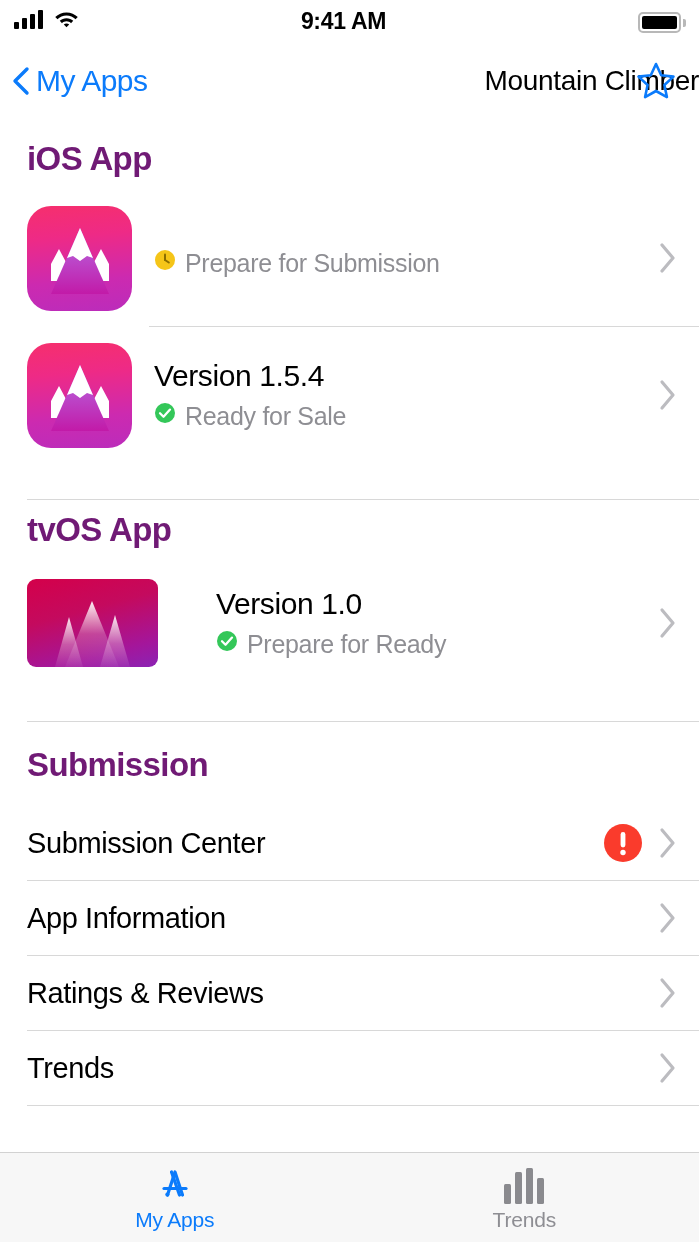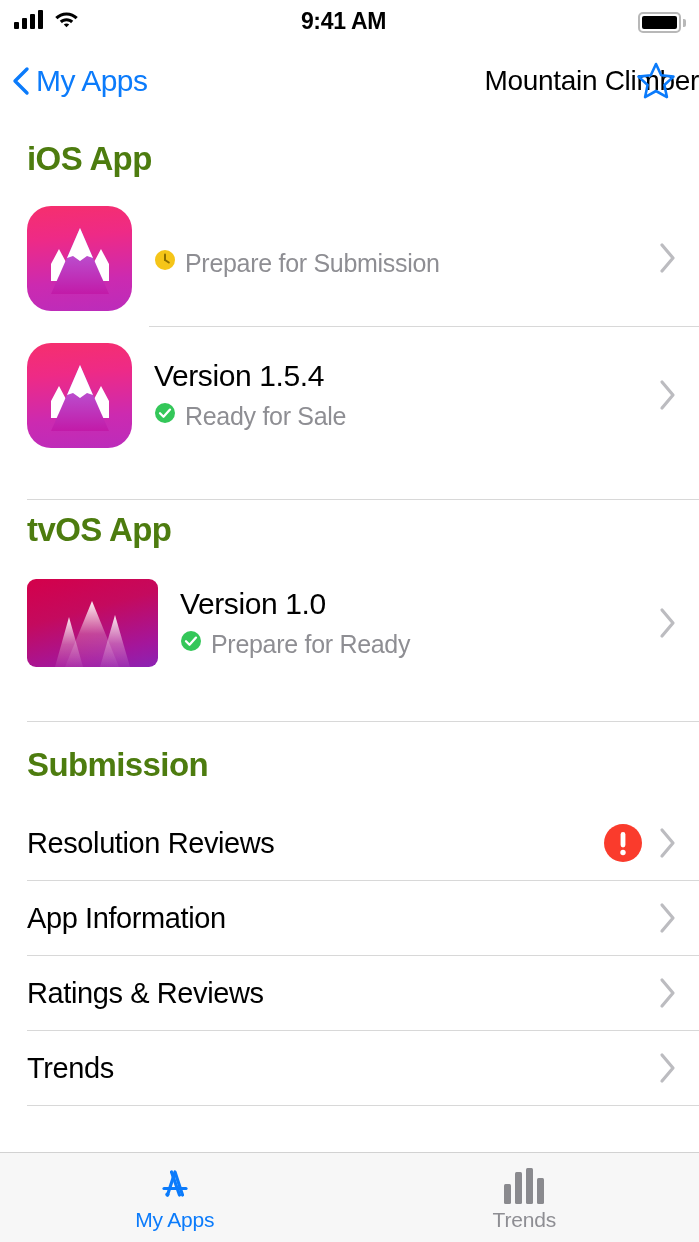--- a/index.html
+++ b/index.html
@@ -45,21 +45,21 @@
   .nav-title {
     position:absolute; left:12px; right:0; text-align:right;
     font-size:28px; font-weight:normal; color:#000; letter-spacing:-0.3px;
   }
   .nav-star { position:absolute; right:22px; width:42px; height:42px; cursor:pointer; }
 
   
   .content { flex:1 1 auto; overflow:hidden; position:relative; }
 
   .section-title {
-    font-size:33px; font-weight:bold; color:#4d7c0f;
+    font-size:33px; font-weight:bold; color:#701a75;
     letter-spacing:-0.6px; padding:0 0 0 27px;
   }
 
   
   .version-row {
     display:flex; align-items:center; position:relative;
     padding:0 22px 0 27px; cursor:pointer;
   }
   .app-icon-ios {
     width:105px; height:105px; border-radius:24px; flex:0 0 105px;
@@ -229,21 +229,21 @@
           </svg>
         </span>
       </div>
     </div>
 
     <div class="section-divider" style="margin-top:48px;"></div>
 
     <div>
       <div class="section-title" style="margin-top:11px;">tvOS App</div>
 
-      <div class="version-row" style="margin-top:24px; height:100px;">
+      <div class="version-row" style="margin-top:24px; height:100px;gap:36px;">
         <div class="app-icon-tv">
           <svg viewBox="0 0 131 88" width="131" height="88">
             <defs>
               <linearGradient id="tvpk1" x1="0" y1="0" x2="0" y2="1">
                 <stop offset="0%" stop-color="#ffffff" stop-opacity="0.92"></stop>
                 <stop offset="55%" stop-color="#ffffff" stop-opacity="0.30"></stop>
                 <stop offset="100%" stop-color="#ffffff" stop-opacity="0.06"></stop>
               </linearGradient>
               <linearGradient id="tvpk2" x1="0" y1="0" x2="0" y2="1">
                 <stop offset="0%" stop-color="#ffffff" stop-opacity="0.95"></stop>
@@ -275,21 +275,21 @@
         </span>
       </div>
     </div>
 
     <div class="section-divider" style="margin-top:48px;"></div>
 
     <div>
       <div class="section-title" style="margin-top:24px;">Submission</div>
 
       <div class="info-row" style="margin-top:22px;">
-        <span class="info-label">Resolution Reviews</span>
+        <span class="info-label">Submission Center</span>
         <span class="alert-badge">
           <svg viewBox="0 0 40 40" width="40" height="40">
             <circle cx="20" cy="20" r="19" fill="#fa3b2c"></circle>
             <rect x="17.6" y="9" width="4.8" height="15.5" rx="2.4" fill="#ffffff"></rect>
             <circle cx="20" cy="29.5" r="2.7" fill="#ffffff"></circle>
           </svg>
         </span>
         <span class="chev-right">
           <svg viewBox="0 0 20 34" width="20" height="34">
             <polyline points="5,4 16,17 5,30" fill="none" stroke="#bcbcc0" stroke-width="3.2" stroke-linecap="round" stroke-linejoin="round"></polyline>

